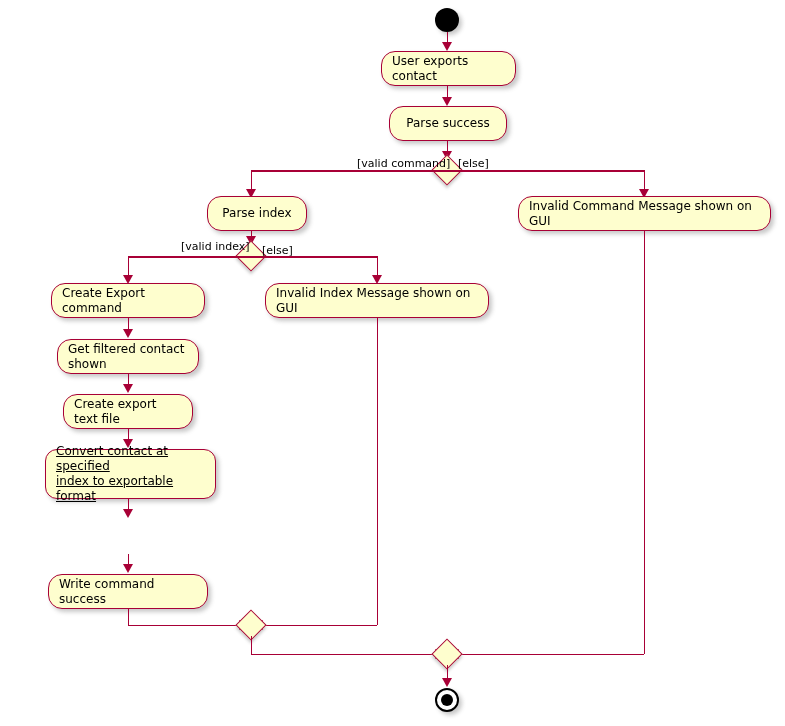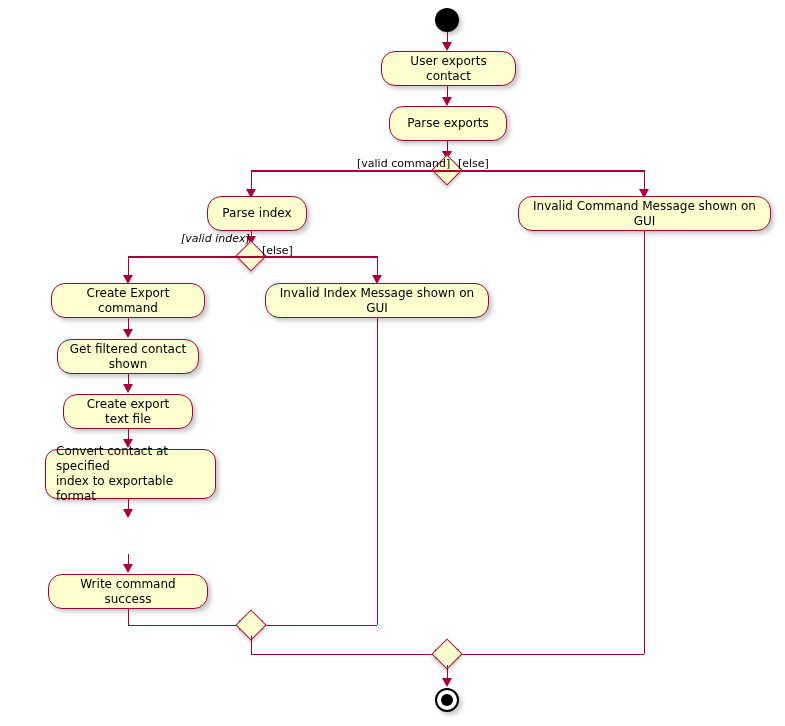--- a/index.html
+++ b/index.html
@@ -24,21 +24,20 @@
     box-sizing: border-box;
     background: #FEFECE;
     border: 1.5px solid #A80036;
     border-radius: 14px;
     color: #000000;
     font-size: 12px;
     line-height: 15px;
     display: flex;
     align-items: center;
     justify-content: center;
-    text-align: center;
     padding: 0 10px;
     box-shadow: 3px 3px 4px rgba(90, 90, 90, 0.33);
     white-space: pre-line;
   }
   .node.left-text {
     justify-content: flex-start;
     text-align: left;
   }
   
   .start-node {
@@ -132,21 +131,21 @@
   <div class="start-node" style="left:435px; top:8px;"></div>
 
   <div class="line-v" style="left:446.5px; top:32px; height:11px;"></div>
   <div class="arrow arrow-down" style="left:442px; top:42px;"></div>
 
   <div class="node" style="left:381px; top:51px; width:135px; height:35px;">User exports contact</div>
 
   <div class="line-v" style="left:446.5px; top:86px; height:11px;"></div>
   <div class="arrow arrow-down" style="left:442px; top:97px;"></div>
 
-  <div class="node" style="left:389px; top:106px; width:118px; height:35px;">Parse exports</div>
+  <div class="node" style="left:389px; top:106px; width:118px; height:35px;">Parse success</div>
 
   <div class="line-v" style="left:446.5px; top:141px; height:11px;"></div>
   <div class="arrow arrow-down" style="left:442px; top:151px;"></div>
 
   <div class="diamond" style="left:436px; top:159px;"></div>
 
   <div class="guard" style="left:357px; top:157px;">[valid command]</div>
   <div class="guard" style="left:458px; top:157px;">[else]</div>
 
   <div class="line-h" style="left:251px; top:170px; width:196px;"></div>
@@ -160,21 +159,21 @@
 
   <div class="node" style="left:207px; top:196px; width:100px; height:35px;">Parse index</div>
 
   <div class="node" style="left:518px; top:196px; width:253px; height:35px;">Invalid Command Message shown on GUI</div>
 
   <div class="line-v" style="left:250.5px; top:231px; height:11px;"></div>
   <div class="arrow arrow-down" style="left:246px; top:236px;"></div>
 
   <div class="diamond" style="left:240px; top:245px;"></div>
 
-  <div class="guard" style="left:181px; top:232px;font-style:italic;">[valid index]</div>
+  <div class="guard" style="left:181px; top:240px;">[valid index]</div>
   <div class="guard" style="left:262px; top:244px;">[else]</div>
 
   <div class="line-h" style="left:128px; top:256px; width:123px;"></div>
   <div class="line-h" style="left:251px; top:256px; width:127px;"></div>
 
   <div class="line-v" style="left:127.5px; top:256px; height:22px;"></div>
   <div class="arrow arrow-down" style="left:123px; top:275px;"></div>
 
   <div class="line-v" style="left:376.5px; top:256px; height:22px;"></div>
   <div class="arrow arrow-down" style="left:372px; top:275px;"></div>
@@ -189,21 +188,21 @@
   <div class="node" style="left:57px; top:339px; width:142px; height:35px;">Get filtered contact shown</div>
 
   <div class="line-v" style="left:127.5px; top:374px; height:11px;"></div>
   <div class="arrow arrow-down" style="left:123px; top:384px;"></div>
 
   <div class="node" style="left:63px; top:394px; width:130px; height:35px;">Create export text file</div>
 
   <div class="line-v" style="left:127.5px; top:429px; height:11px;"></div>
   <div class="arrow arrow-down" style="left:123px; top:439px;"></div>
 
-  <div class="node left-text" style="left:45px; top:449px; width:171px; height:50px; border-radius:12px;">Convert contact at specified
+  <div class="node left-text" style="left:45px; top:449px; width:171px; height:50px; border-radius:12px;text-decoration:underline;">Convert contact at specified
 index to exportable format</div>
 
   <div class="line-v" style="left:127.5px; top:499px; height:11px;"></div>
   <div class="arrow arrow-down" style="left:123px; top:509px;"></div>
 
 
   <div class="line-v" style="left:127.5px; top:554px; height:11px;"></div>
   <div class="arrow arrow-down" style="left:123px; top:564px;"></div>
 
   <div class="node" style="left:48px; top:574px; width:160px; height:35px;">Write command success</div>

